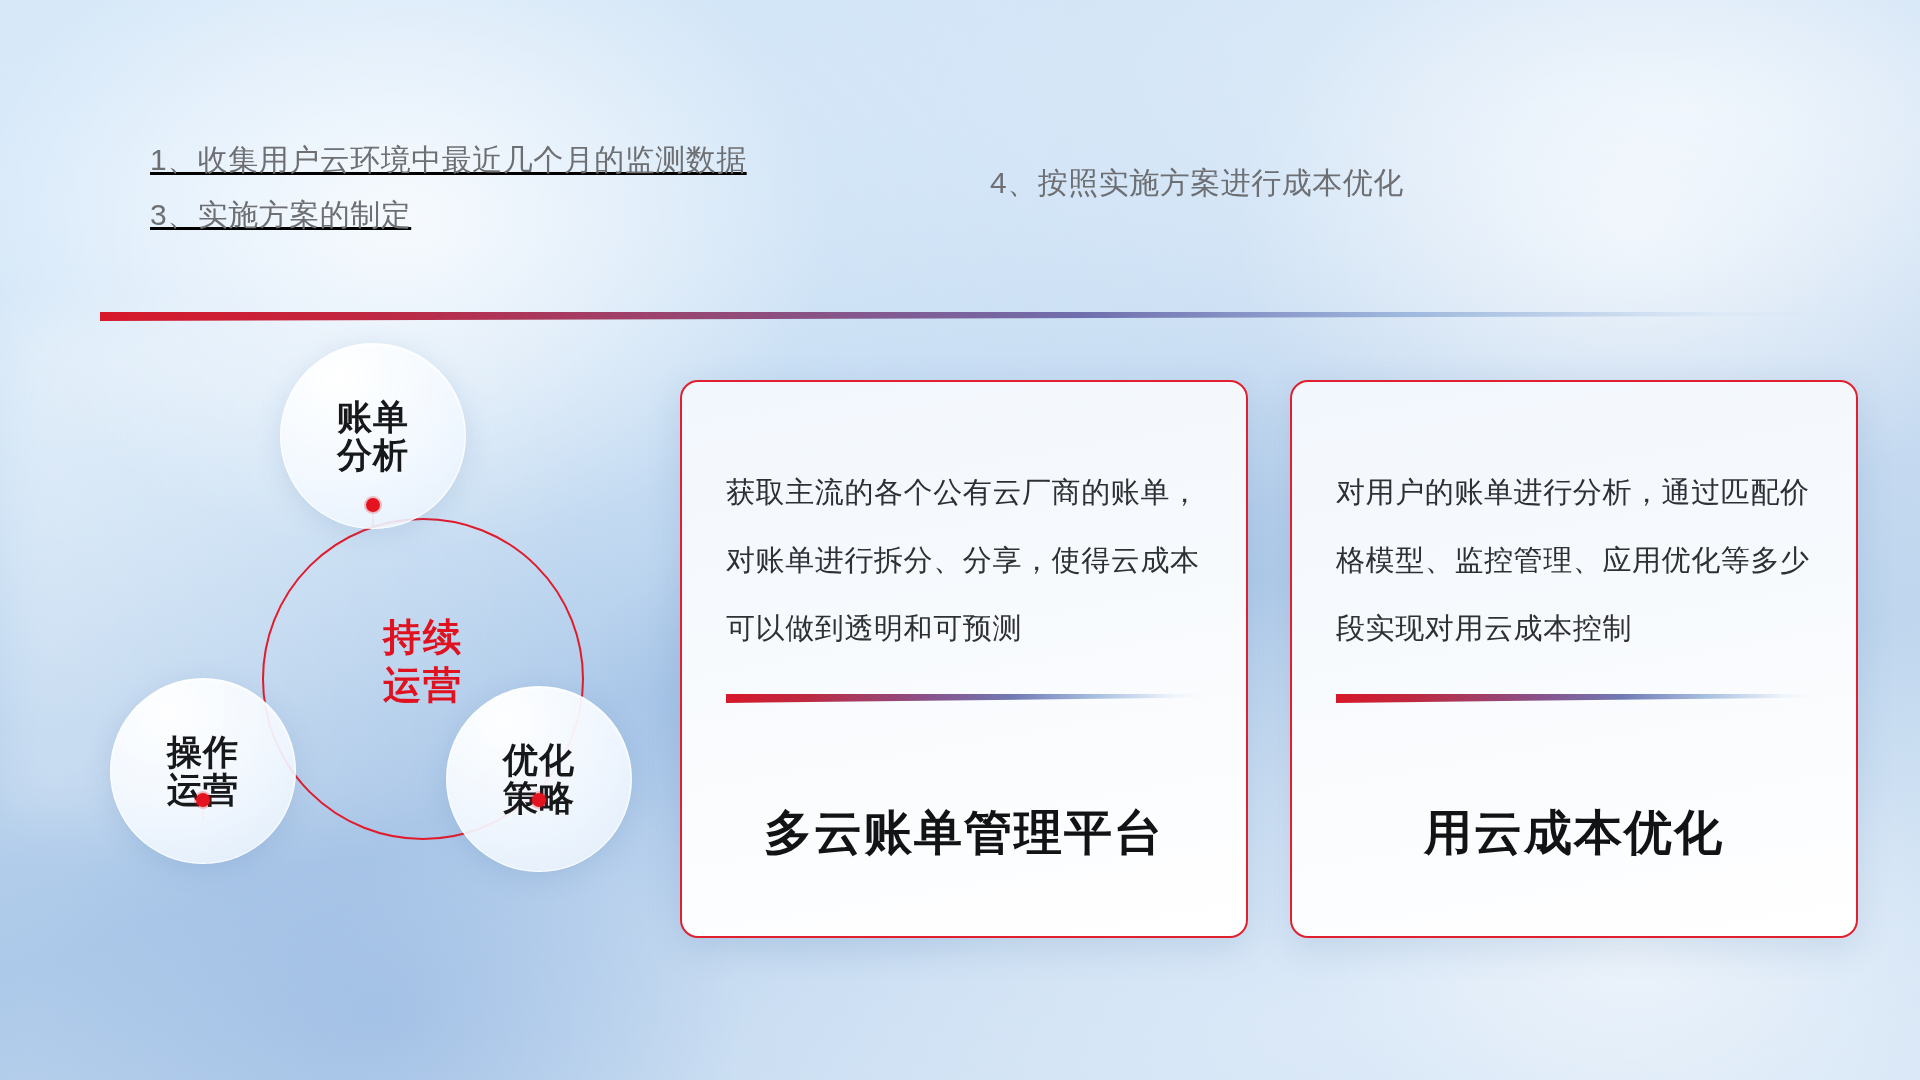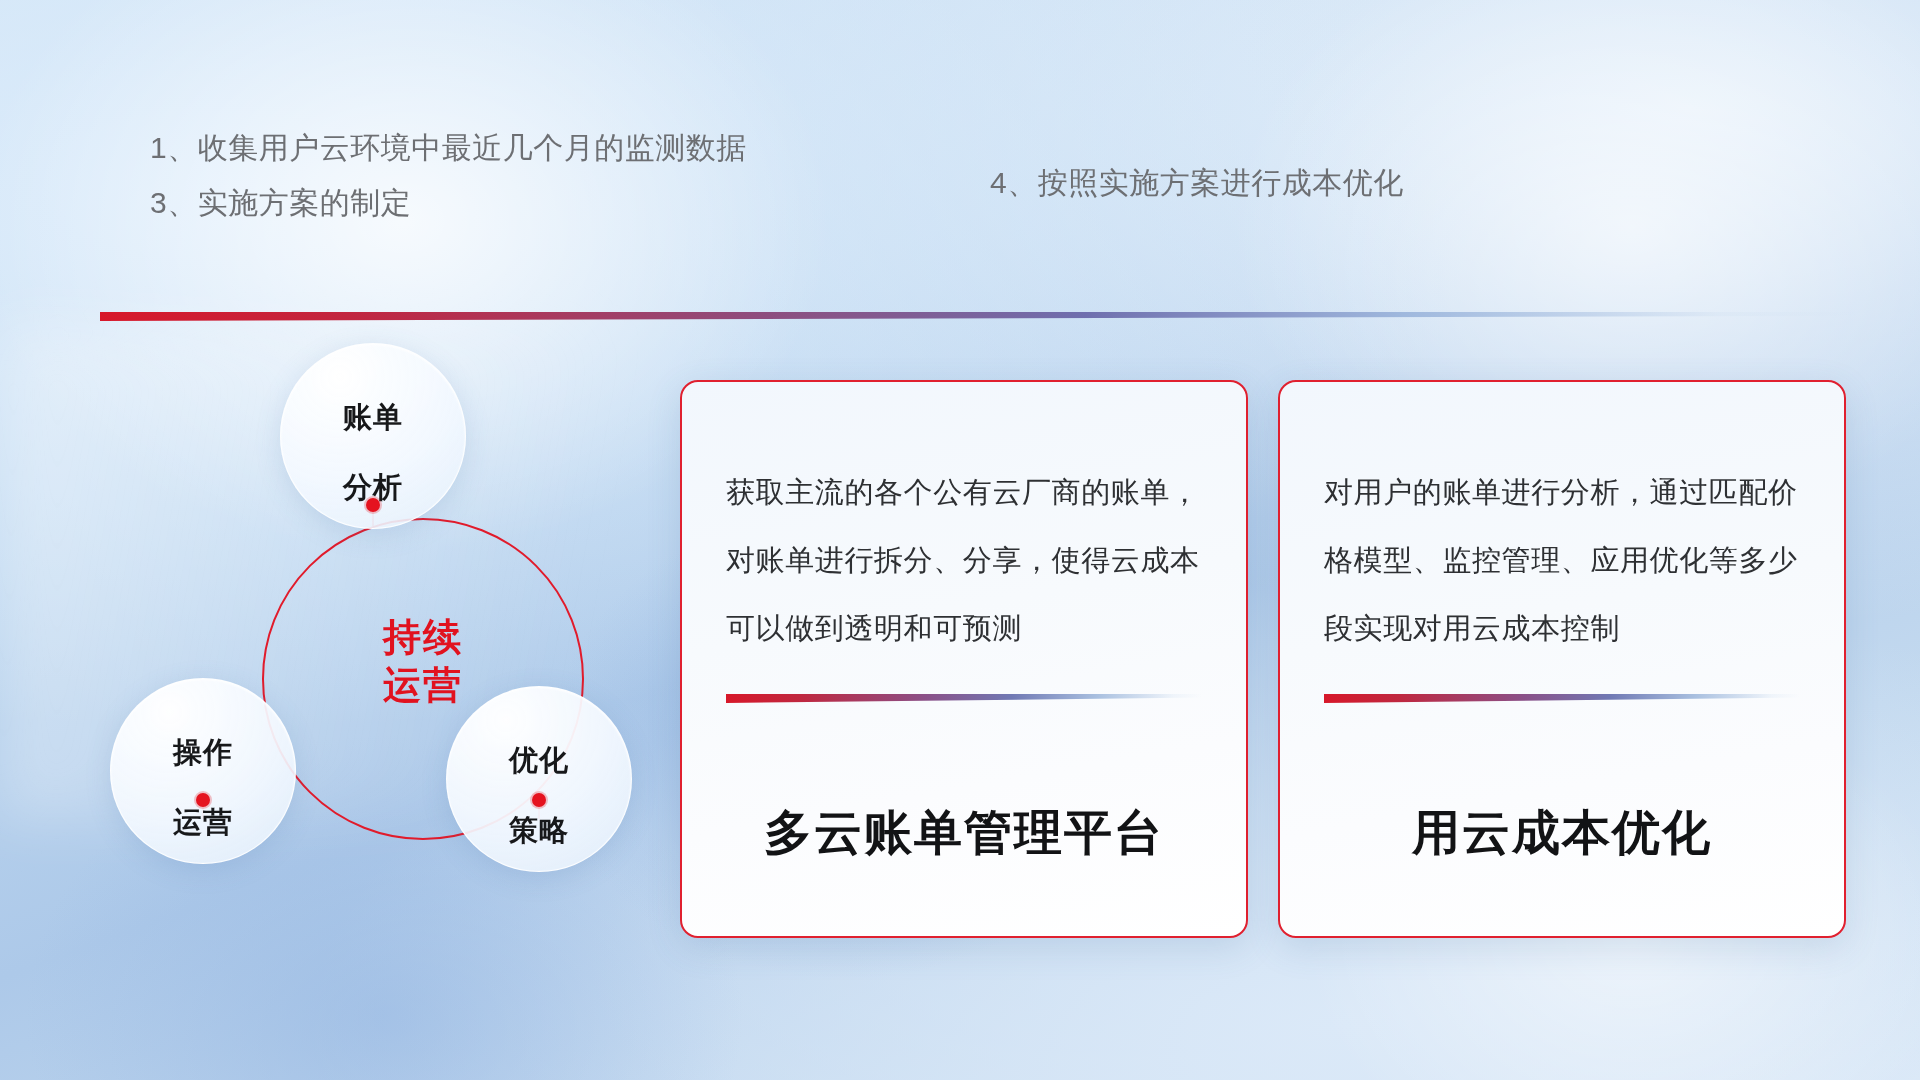--- a/index.html
+++ b/index.html
@@ -42,21 +42,21 @@
   }
   .bg-sheen {
     position:absolute; left:0; top:30%; width:42%; height:46%;
     background:linear-gradient(100deg, rgba(255,255,255,.34), rgba(255,255,255,0) 70%);
     filter:blur(28px);
   }
 
   
   #steps { position:absolute; left:0; top:0; width:100%; }
   .steps-col { position:absolute; }
-  .steps-col.left  { left:150px;  top:120px; }
+  .steps-col.left  { left:150px;  top:132px;text-decoration:underline; }
   .steps-col.right { left:990px; top:155px; }
   .step-line {
     color:#6d6f73;
     font-size:30px;
     line-height:55px;
     letter-spacing:.5px;
     white-space:nowrap;
     font-weight:400;
   }
 
@@ -84,22 +84,22 @@
       radial-gradient(120% 120% at 32% 18%, rgba(255,255,255,.98), rgba(244,249,255,.93) 48%, rgba(225,238,251,.86) 100%);
     border:1.5px solid rgba(255,255,255,.9);
     box-shadow:0 6px 26px rgba(80,120,170,.17), inset 0 1px 2px rgba(255,255,255,.95);
     display:flex; flex-direction:column;
     align-items:center; justify-content:center;
   }
   .bubble-top  { left:190px; top:-12px;  width:186px; height:186px; }
   .bubble-bl   { left:20px;  top:323px;  width:186px; height:186px; }
   .bubble-br   { left:356px; top:331px;  width:186px; height:186px; }
   .bubble-label {
-    font-size:29px; font-weight:700; color:#17181a;
-    line-height:38px; text-align:center; letter-spacing:1px;margin-top:32px;
+    font-size:35px; font-weight:700; color:#17181a;
+    line-height:38px; text-align:center; letter-spacing:1px;
   }
 
   .center-label {
     position:absolute; left:172px; top:258px; width:322px;
     text-align:center;
     color:#e1121f;
     font-size:38px; font-weight:800; line-height:48px; letter-spacing:2px;
   }
 
   .node-dot {
@@ -111,21 +111,21 @@
   .dot-br  { left:442px; top:438px; }
 
   .tick {
     position:absolute; width:2px; background:rgba(225,27,43,.55);
   }
   .tick-top { left:282px; top:155px; height:16px; }
   .tick-bl  { left:112px; top:450px; height:14px; }
   .tick-br  { left:448px; top:450px; height:14px; }
 
   
-  #cards { position:absolute; left:680px; top:380px; width:1200px; height:560px; display:flex; gap:30px; }
+  #cards { position:absolute; left:680px; top:380px; width:1200px; height:560px; display:flex; gap:42px; }
   .card {
     position:relative; width:568px; height:558px;
     border-radius:18px;
     border:2px solid #e0202f;
     background:linear-gradient(170deg,#f2f7fd 0%, #f7fafd 42%, #fbfcfe 70%, #ffffff 100%);
     box-shadow:0 10px 34px rgba(70,110,160,.16);
     padding:76px 44px 0 44px;
     display:flex; flex-direction:column;
   }
   .card-body {

